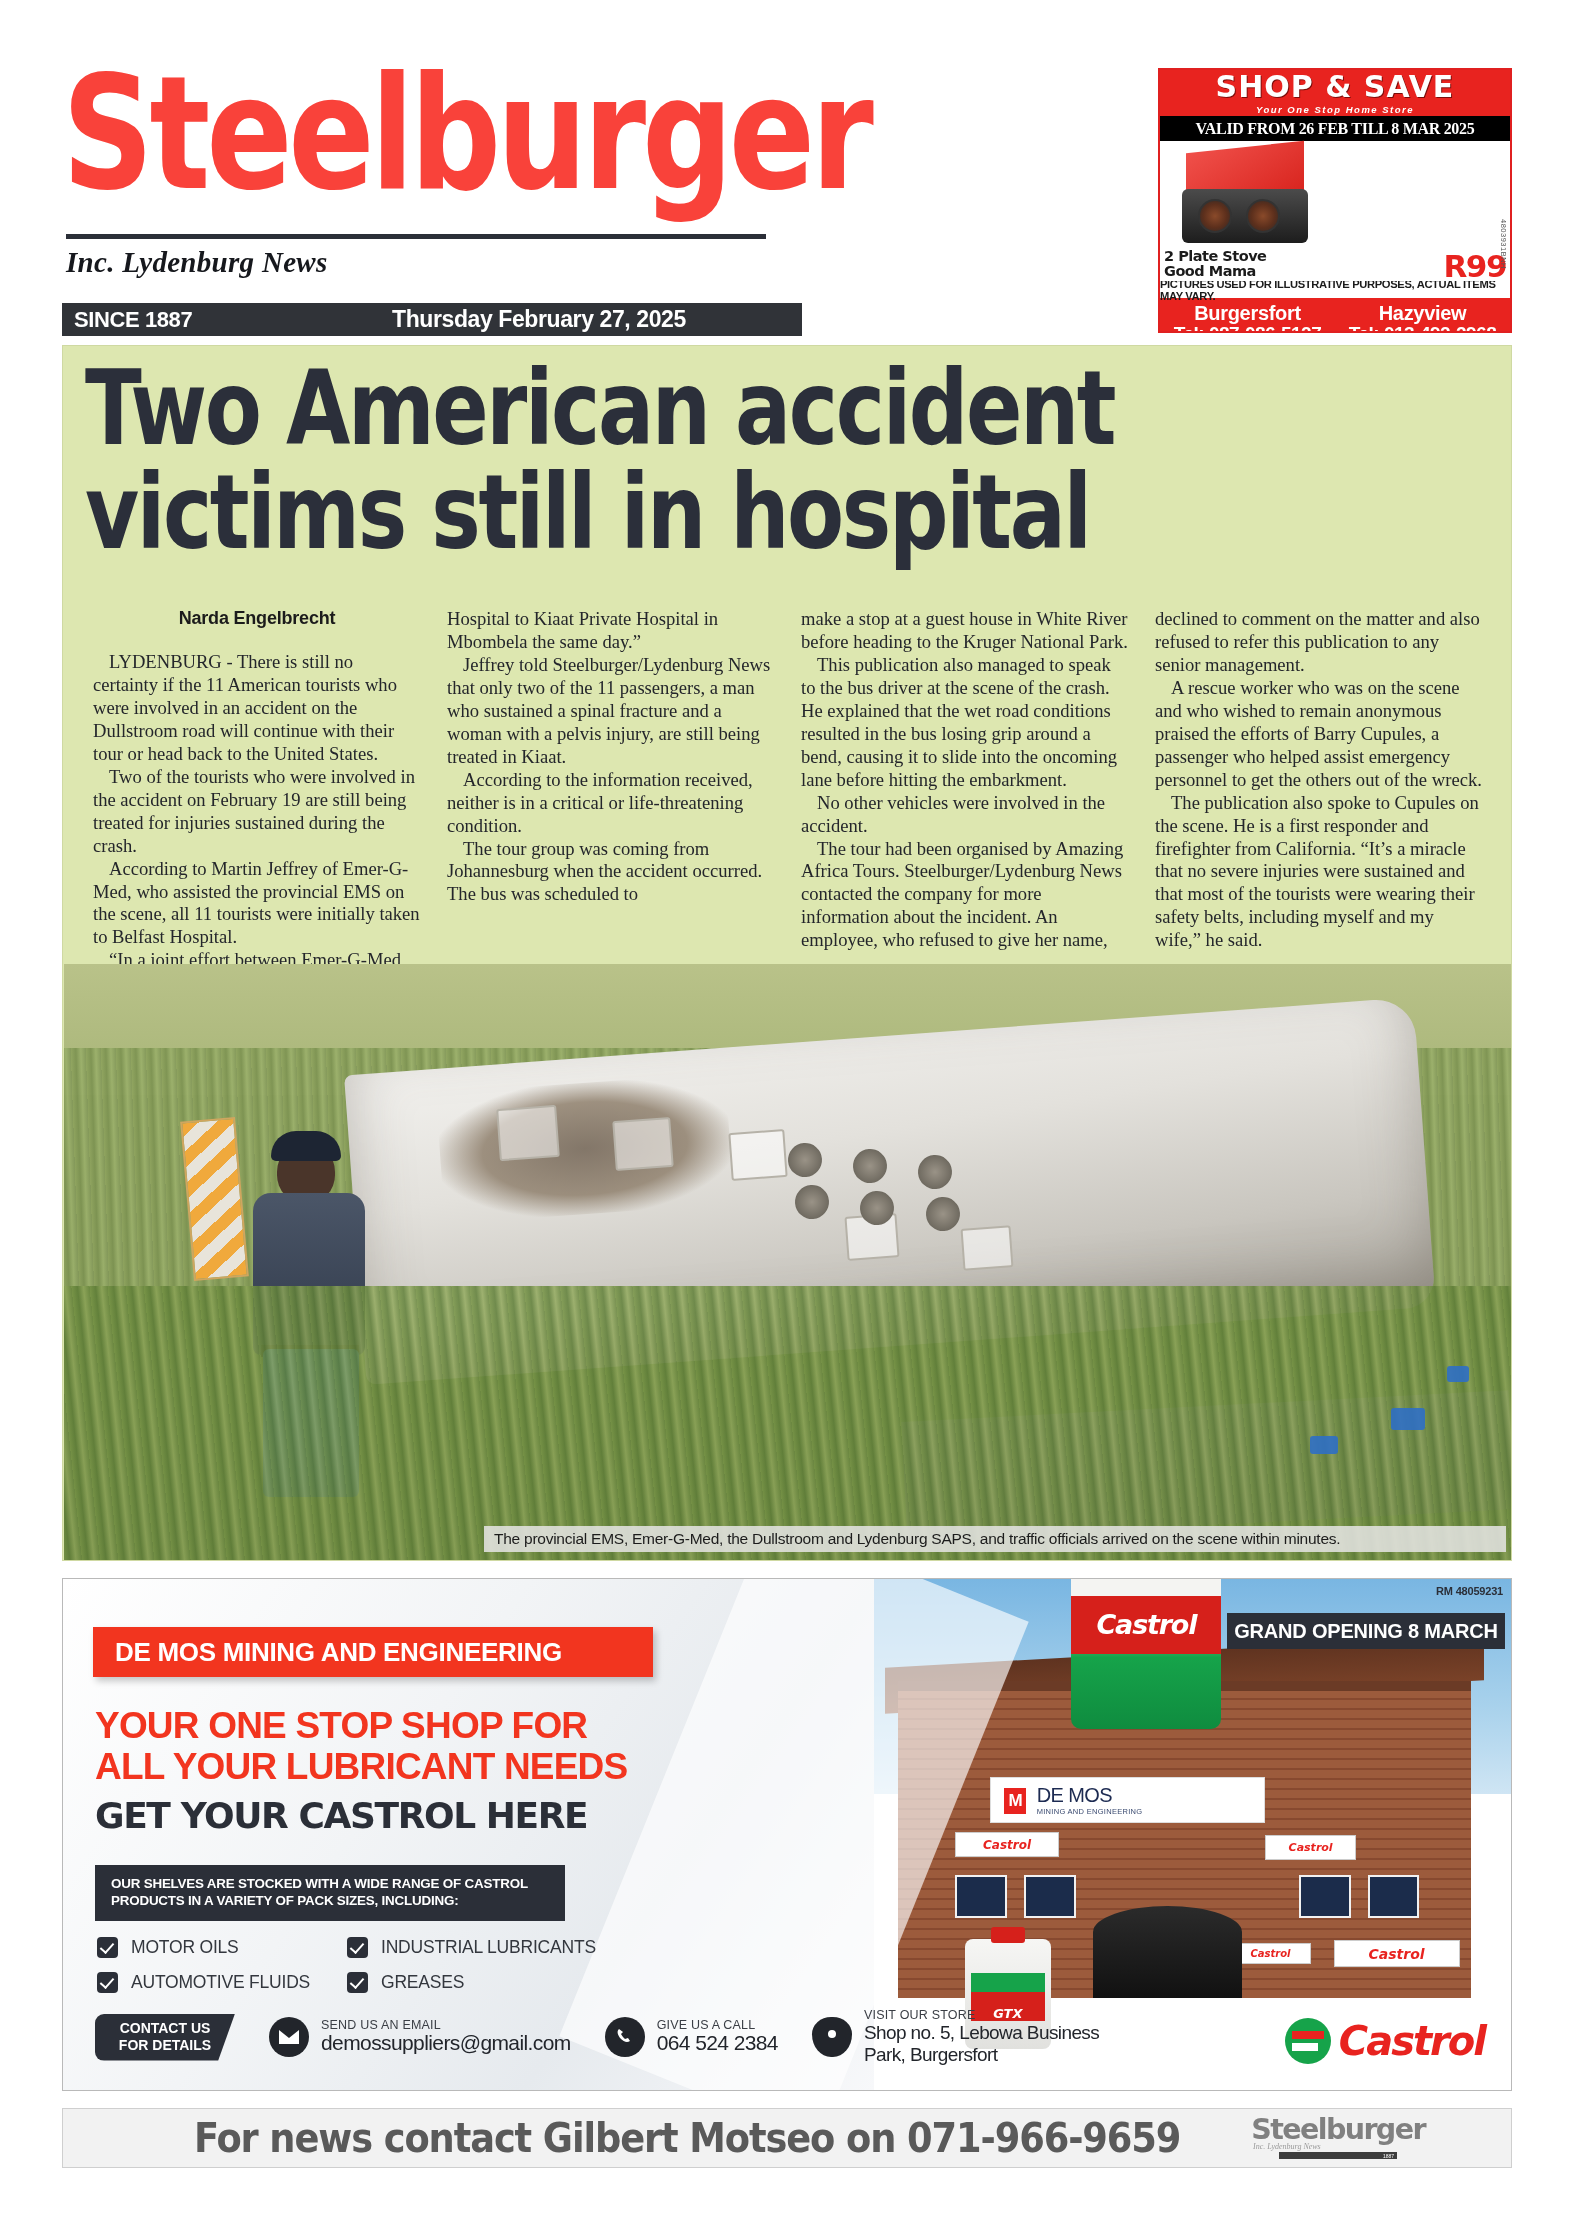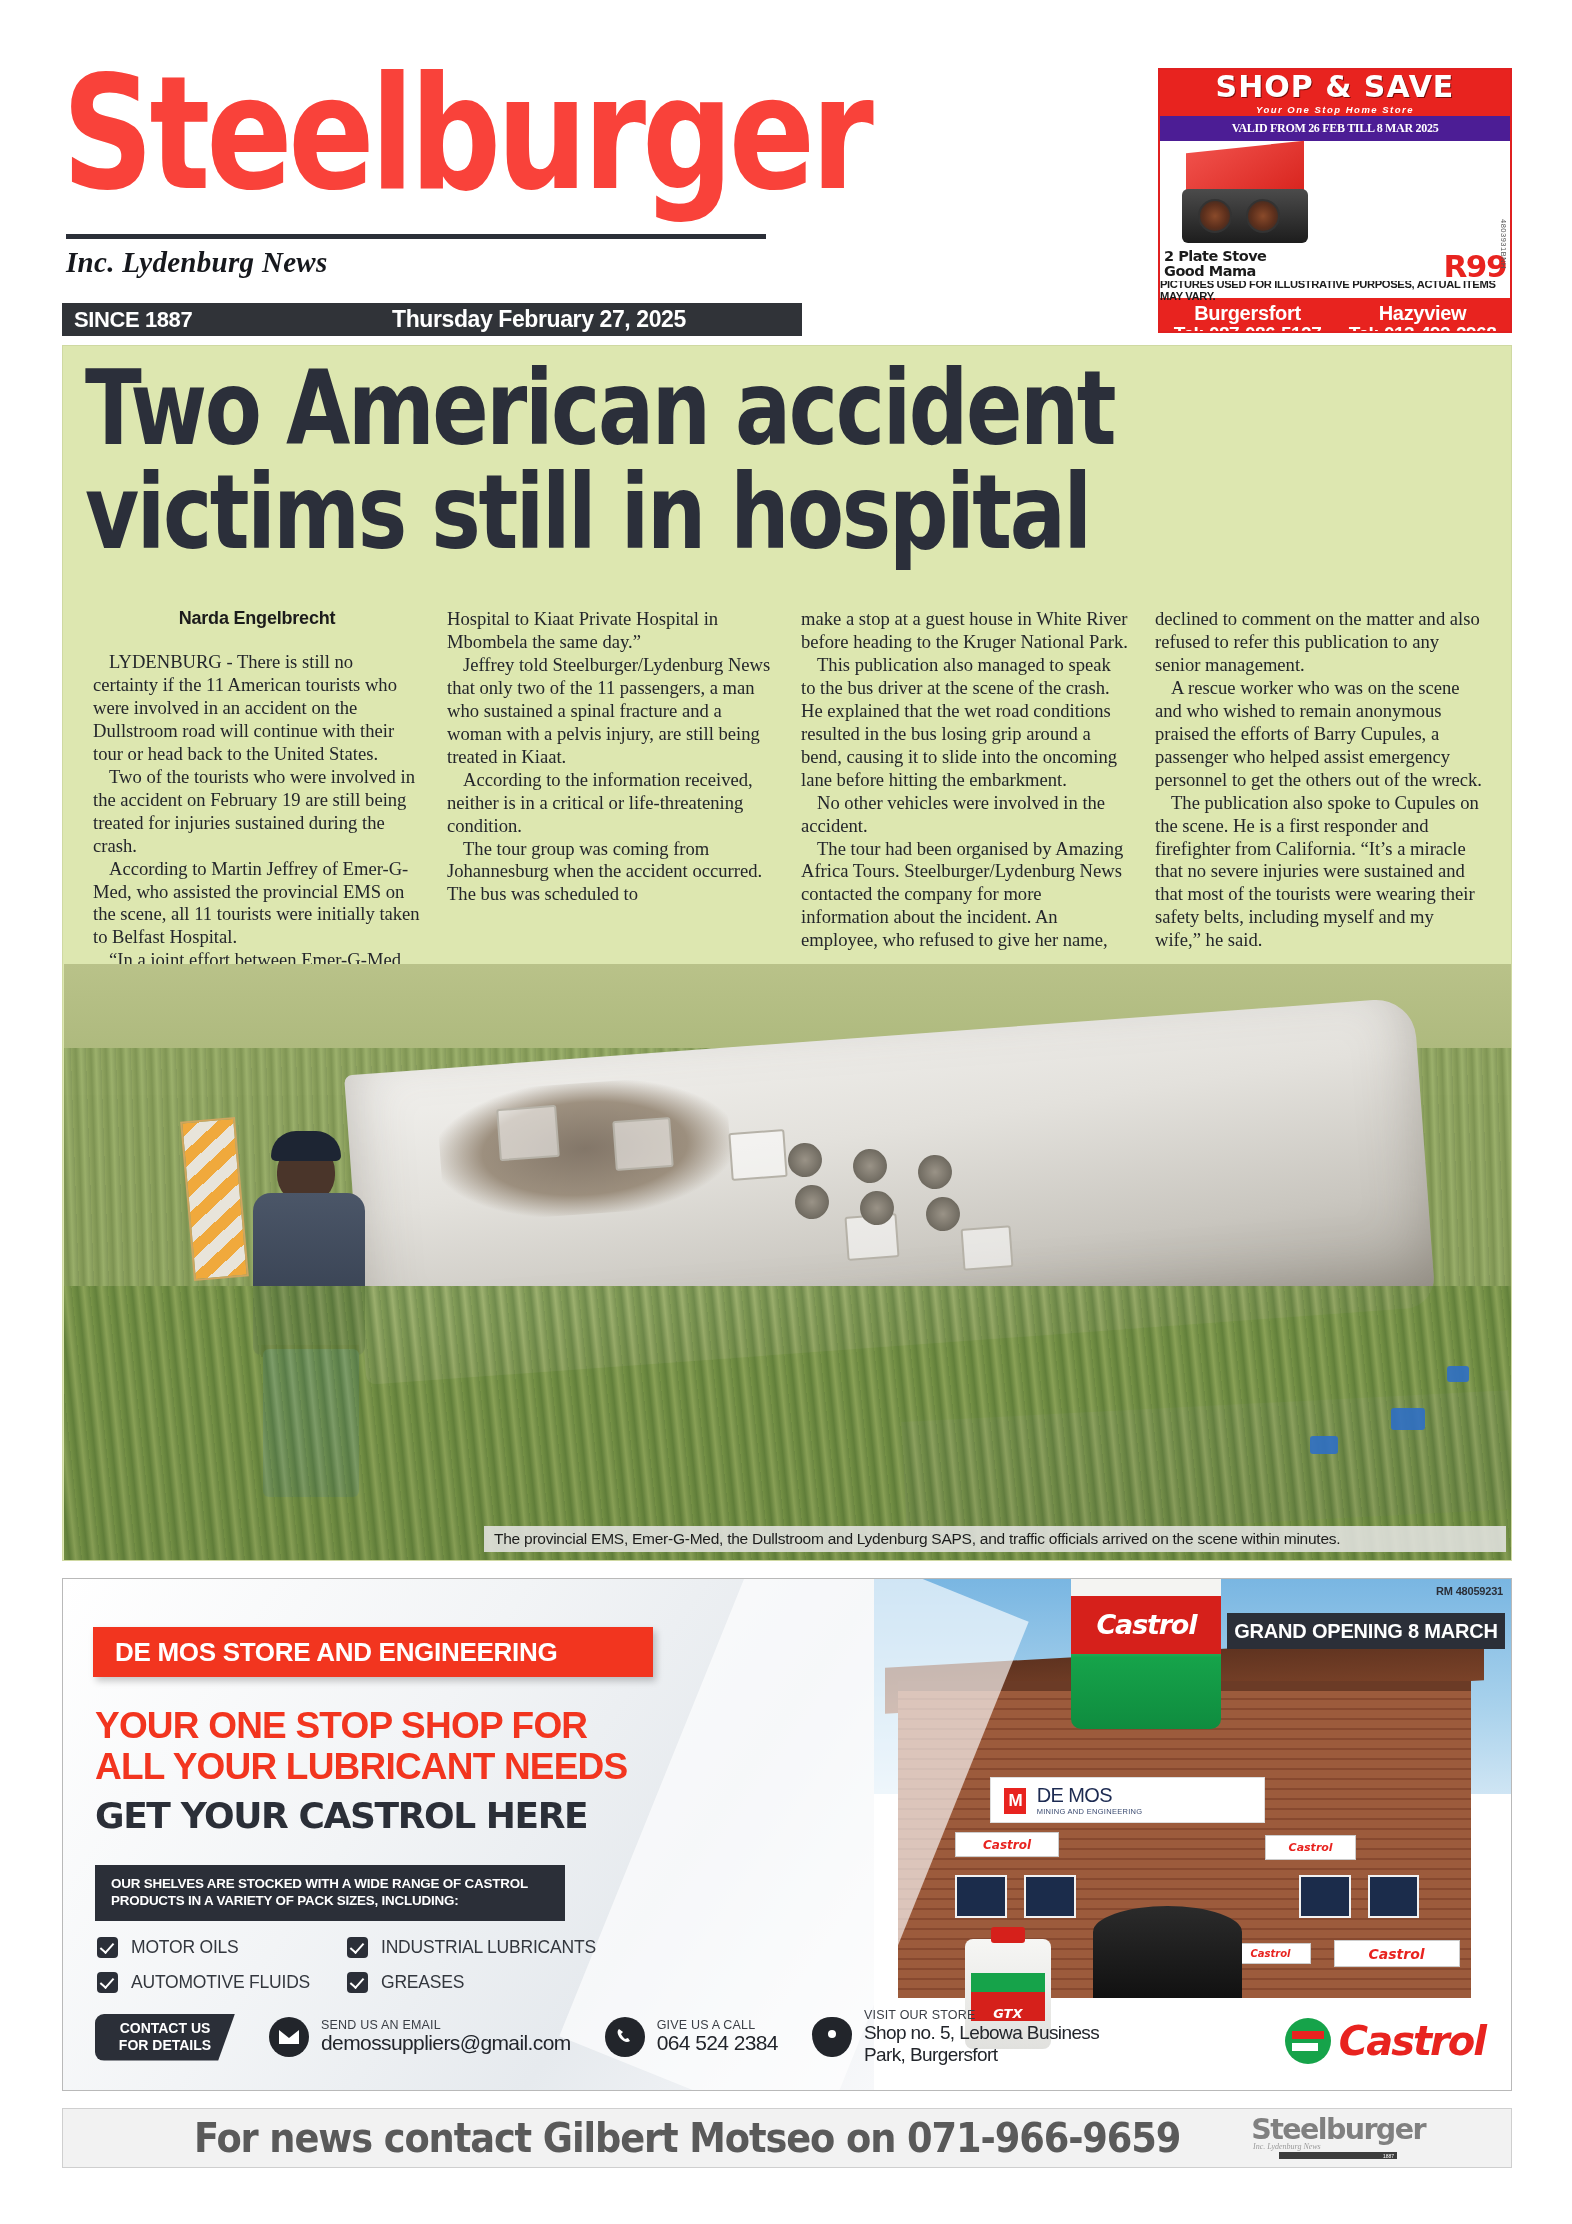--- a/index.html
+++ b/index.html
@@ -69,23 +69,23 @@
     color:#fff; font-weight:bold; font-size:30px; letter-spacing:1px;
     font-family:"DejaVu Sans", sans-serif; line-height:1;
     text-shadow: 1px 1px 0 #7a0d0a;
   }
   .ss-head .t2 {
     color:#fff; font-size:9.5px; font-style:italic; font-weight:bold;
     letter-spacing:1.5px; margin-top:2px;
     font-family:"Liberation Sans", sans-serif;
   }
   .ss-valid {
-    height: 25px; background:#4c1d95; color:#fff;
+    height: 25px; background:#000000; color:#fff;
     display:flex; align-items:center; justify-content:center;
-    font-family:"Liberation Serif", serif; font-weight:bold; font-size:12px;
+    font-family:"Liberation Serif", serif; font-weight:bold; font-size:16px;
     letter-spacing:-0.3px;
   }
   .ss-body { position:relative; height:140px; background:#fff; display:flex; }
   .ss-cell { flex:1; position:relative; }
   .ss-prod-img {
     position:absolute; left:8px; top:4px; width:150px; height:98px;
   }
   .ss-box1 {
     position:absolute; left:26px; top:2px; width:74px; height:64px;
     background:linear-gradient(160deg,#d94f52 0%,#c02a30 60%,#8e1c22 100%);
@@ -678,21 +678,21 @@
           </div>
       </div>
       <div class="dm-jug">
         <div class="dm-jug-cap"></div>
         <div class="dm-jug-lab">GTX</div>
       </div>
     </div>
 
     <div class="dm-left">
       <div class="dm-title-bar">
-        <span>DE MOS STORE AND ENGINEERING</span>
+        <span>DE MOS MINING AND ENGINEERING</span>
       </div>
       <div class="dm-h1">
         <span>YOUR ONE STOP SHOP FOR</span><br>
         <span>ALL YOUR LUBRICANT NEEDS</span>
       </div>
       <div class="dm-h2">GET YOUR CASTROL HERE</div>
       <div class="dm-stocked">
         <span>OUR SHELVES ARE STOCKED WITH A WIDE RANGE OF CASTROL</span>
         <span>PRODUCTS IN A VARIETY OF PACK SIZES, INCLUDING:</span>
       </div>

